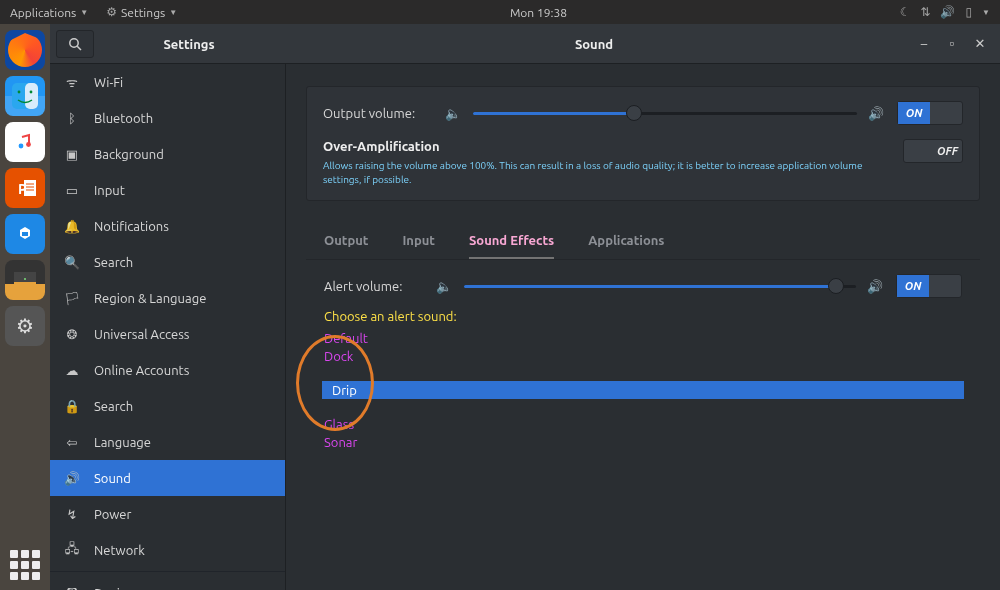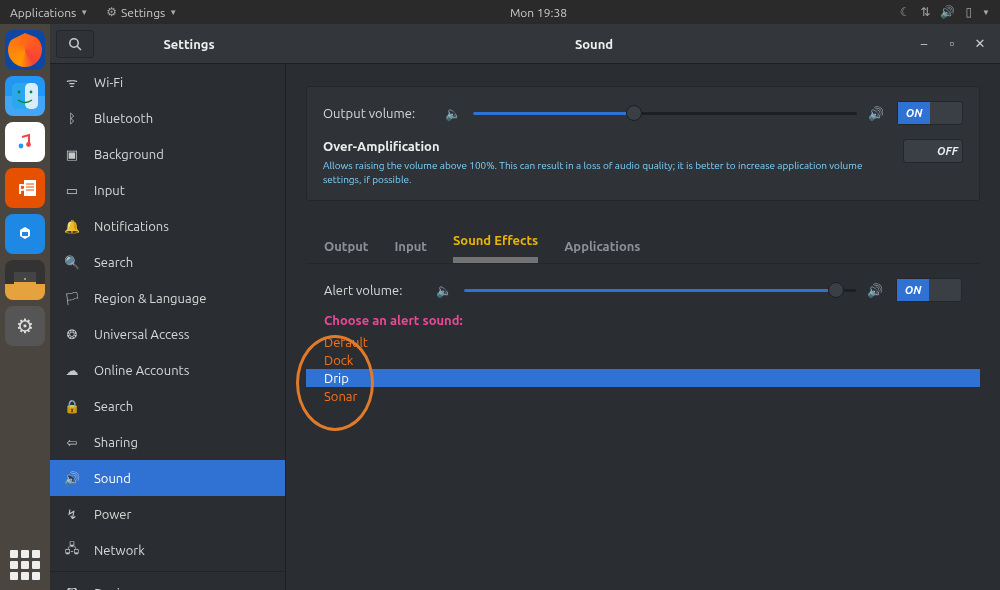--- a/index.html
+++ b/index.html
@@ -57,29 +57,29 @@
   .slider .track { position:absolute; left:0; right:0; top:7px; height:3px; background:#1c1f23; border-radius:2px; }
   .slider .fill  { position:absolute; left:0; top:7px; height:3px; background:#2f72d4; border-radius:2px; }
   .slider .thumb { position:absolute; top:0; width:16px; height:16px; border-radius:50%; background:#3a3f45; border:1px solid #1b1e22; }
   .spk { opacity:.8; }
   .toggle { width:66px; height:24px; background:#3a3f45; border:1px solid #23262a; border-radius:3px; position:relative; display:flex; font-size:11px; font-weight:700; }
   .toggle .half { flex:1; display:flex; align-items:center; justify-content:center; color:#ddd;font-style:italic; }
   .toggle.on  .half.on  { background:#2f72d4; color:#fff; }
   .toggle.off .half.off { color:#eee; }
   .overamp-toggle { margin-left:auto; }
 
-  .tabs { display:flex; gap:26px; border-bottom:1px solid #23262a; padding:10px 18px 0 18px; margin:22px 20px 0 20px;align-items:flex-end; }
+  .tabs { display:flex; gap:34px; border-bottom:1px solid #23262a; padding:10px 18px 0 18px; margin:22px 20px 0 20px; }
   .tabs .tab { padding-bottom:10px; color:#8d9096; font-weight:600; }
-  .tabs .tab.active { color:#eab308; border-bottom:6px solid #737373; }
+  .tabs .tab.active { color:#f9a8d4; border-bottom:2px solid #737373; }
 
   .sub { margin:14px 20px 11px 20px; padding:0 18px;align-items:center; }
   .sound-list { margin:10px 20px 0 20px; }
-  .sound-list .hdr { font-weight:700; color:#ec4899; padding:0 18px 6px 18px; }
-  .sound-list .opt { padding:2px 18px; color:#f97316; }
-  .sound-list .opt.selected { background:#2f72d4; color:#fff; margin:0; padding:2px 18px; }
+  .sound-list .hdr { font-weight:400; color:#fde047; padding:0 18px 6px 18px; }
+  .sound-list .opt { padding:2px 18px; color:#d946ef; }
+  .sound-list .opt.selected { background:#2f72d4; color:#fff; margin:16px; padding:2px 10px; }
 
   
   .anno-circle { position:absolute; border:3px solid #e07b2a; border-radius:50%; pointer-events:none; }
 
   svg { display:block; }
 </style>
 </head>
 <body>
 
 <div class="top-panel">
@@ -216,21 +216,21 @@
       <div class="item">
           <span class="ic">☁</span>
           <span>Online Accounts</span>
         </div>
       <div class="item">
           <span class="ic">🔒</span>
           <span>Search</span>
         </div>
       <div class="item">
           <span class="ic">⇦</span>
-          <span>Sharing</span>
+          <span>Language</span>
         </div>
       <div class="item active">
           <span class="ic">🔊</span>
           <span>Sound</span>
         </div>
       <div class="item">
           <span class="ic">↯</span>
           <span>Power</span>
         </div>
       <div class="item">
@@ -296,20 +296,21 @@
             <div class="half on">ON</div>
             <div class="half off"></div>
           </div>
         </div>
 
         <div class="sound-list">
           <div class="hdr">Choose an alert sound:</div>
           <div class="opt">Default</div>
           <div class="opt">Dock</div>
           <div class="opt selected">Drip</div>
+          <div class="opt">Glass</div>
           <div class="opt">Sonar</div>
         </div>
 
       </div>
     </div>
   </div>
 </div>
 
 <div class="anno-circle" style="left:296px; top:335px; width:78px; height:96px;"></div>
 

